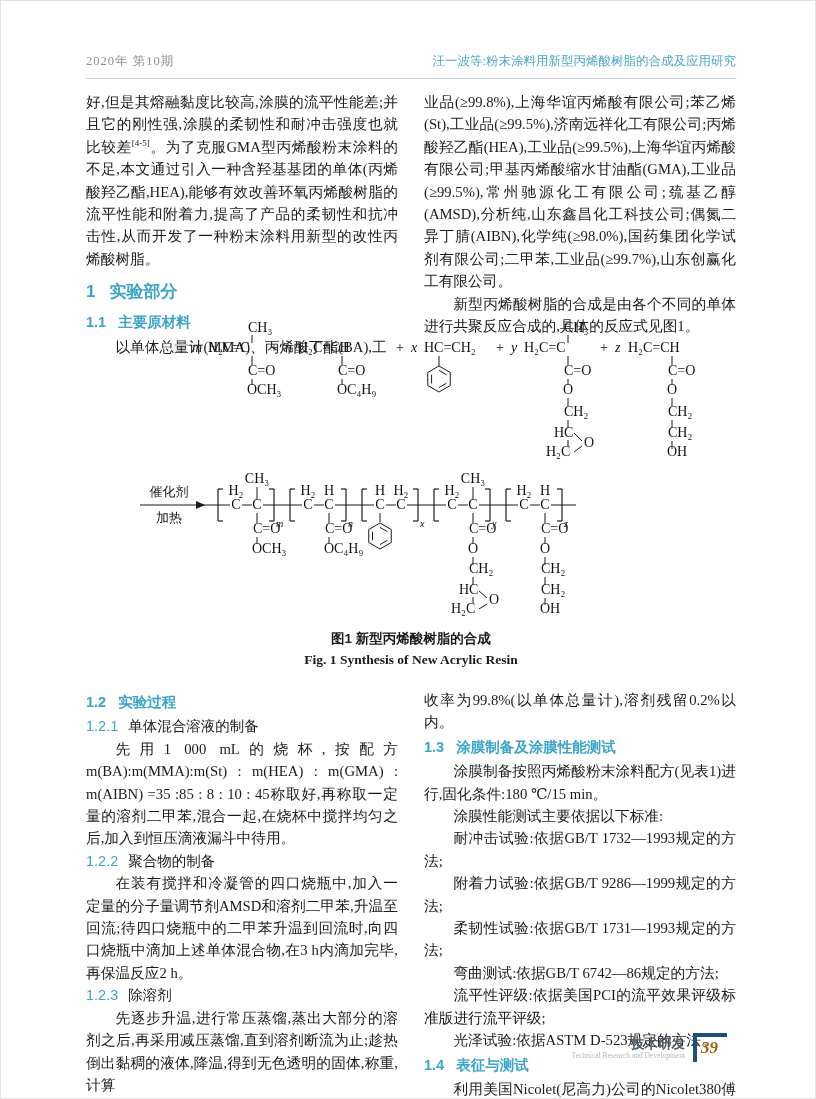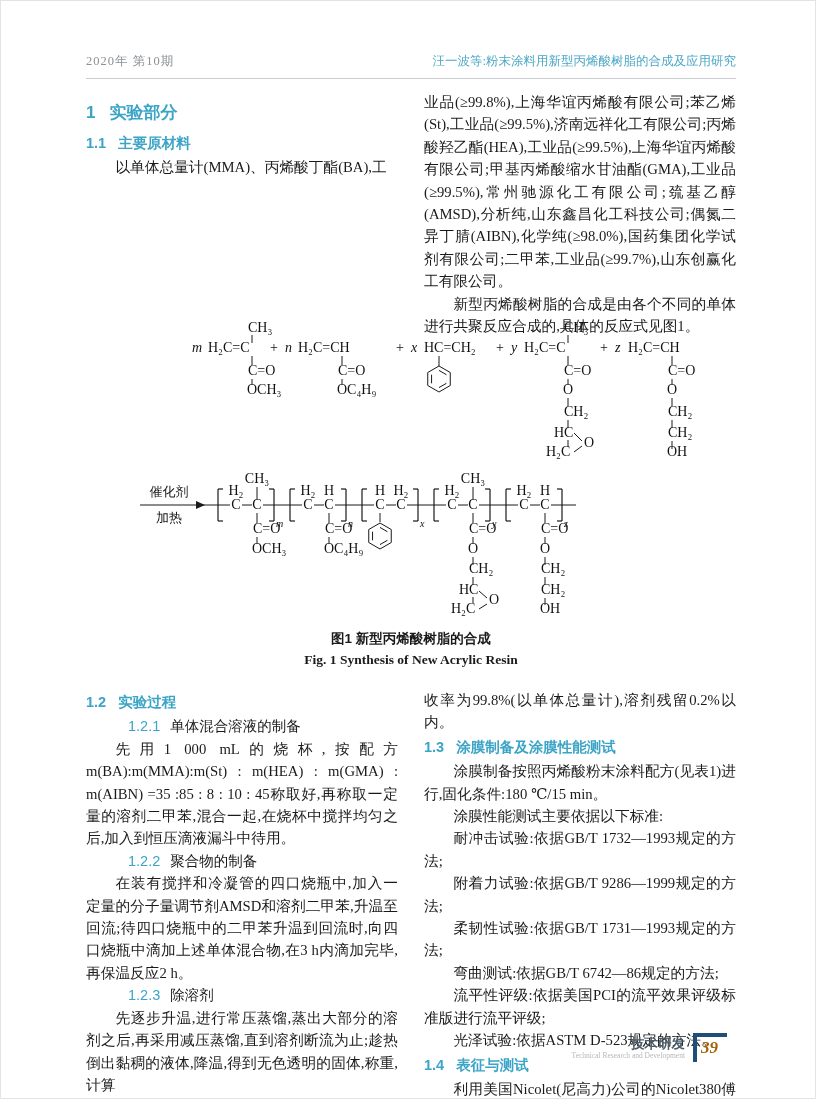--- a/index.html
+++ b/index.html
@@ -21,21 +21,21 @@
   .ind{text-indent:2em;}
   .sup{font-size:9px;vertical-align:super;line-height:0;}
   h1.sec{font-family:"Liberation Sans","DejaVu Sans",sans-serif;color:#3ba4c7;
      font-size:17px;margin:10px 0 7px 0;font-weight:bold;line-height:24px;}
   h1.sec .num{margin-right:14px;}
   h2.sec{font-family:"Liberation Sans","DejaVu Sans",sans-serif;color:#3ba4c7;
      font-size:14.5px;margin:2px 0 2px 0;font-weight:bold;line-height:22.4px;}
   h2.sec .num{margin-right:12px;}
   h3.sec{font-family:"Liberation Sans","DejaVu Sans",sans-serif;
      font-size:14.5px;margin:0;font-weight:normal;line-height:22.4px;color:#1a1a1a;}
-  h3.sec .num{color:#3ba4c7;margin-right:10px;margin-left:42px;}
+  h3.sec .num{color:#3ba4c7;margin-right:10px;}
   .figure{position:absolute;top:320px;left:83px;width:650px;}
   .figure svg{display:block;}
   .figcap{position:absolute;top:628px;left:85px;width:650px;text-align:center;}
   .figcap .cn{font-family:"Liberation Sans","DejaVu Sans",sans-serif;
       font-weight:bold;font-size:13.5px;line-height:20px;text-align:center;}
   .figcap .en{font-weight:bold;font-size:13.5px;line-height:22px;text-align:center;}
   .ftr{position:absolute;top:1032px;right:88px;display:flex;align-items:flex-start;}
   .ftr .txt{text-align:right;margin-right:8px;padding-top:3px;margin-left:16px;}
   .ftr .cn{font-family:"Liberation Sans","DejaVu Sans",sans-serif;
       font-weight:bold;font-size:13.5px;color:#4e5d6a;line-height:15px;}
@@ -53,20 +53,21 @@
 </head>
 <body>
 
 <div class="hdr">
   <span class="hl">2020年 第10期</span>
   <span class="hr">汪一波等:粉末涂料用新型丙烯酸树脂的合成及应用研究</span>
 </div>
 
 <div class="cols top-cols">
   <div class="col">
+    <p><span>好,但是其熔融黏度比较高,涂膜的流平性能差;并且它的刚性强,涂膜的柔韧性和耐冲击强度也就比较差</span><span class="sup">[4-5]</span><span>。为了克服GMA型丙烯酸粉末涂料的不足,本文通过引入一种含羟基基团的单体(丙烯酸羟乙酯,HEA),能够有效改善环氧丙烯酸树脂的流平性能和附着力,提高了产品的柔韧性和抗冲击性,从而开发了一种粉末涂料用新型的改性丙烯酸树脂。</span></p>
     <h1 class="sec"><span class="num">1</span><span>实验部分</span></h1>
     <h2 class="sec"><span class="num">1.1</span><span>主要原材料</span></h2>
     <p class="ind">以单体总量计(MMA)、丙烯酸丁酯(BA),工</p>
   </div>
   <div class="col">
     <p>业品(≥99.8%),上海华谊丙烯酸有限公司;苯乙烯(St),工业品(≥99.5%),济南远祥化工有限公司;丙烯酸羟乙酯(HEA),工业品(≥99.5%),上海华谊丙烯酸有限公司;甲基丙烯酸缩水甘油酯(GMA),工业品(≥99.5%),常州驰源化工有限公司;巯基乙醇(AMSD),分析纯,山东鑫昌化工科技公司;偶氮二异丁腈(AIBN),化学纯(≥98.0%),国药集团化学试剂有限公司;二甲苯,工业品(≥99.7%),山东创赢化工有限公司。</p>
     <p class="ind">新型丙烯酸树脂的合成是由各个不同的单体进行共聚反应合成的,具体的反应式见图1。</p>
   </div>
 </div>
 

